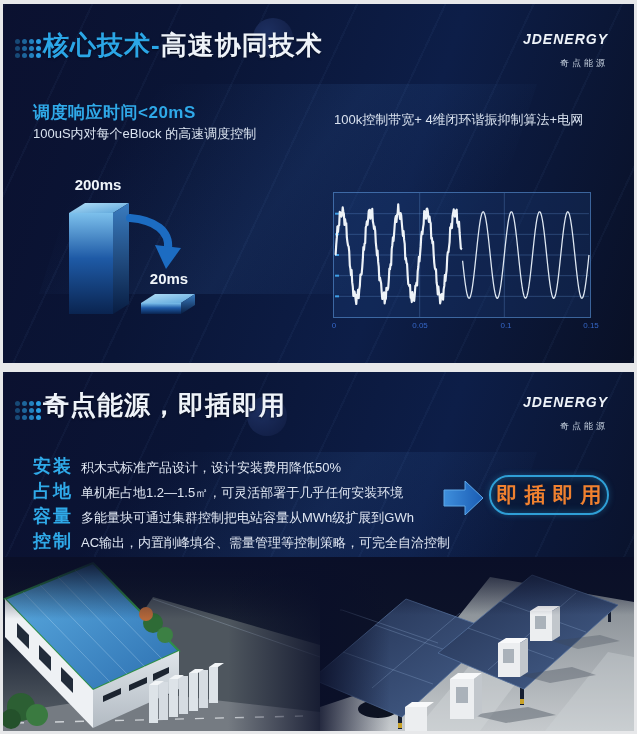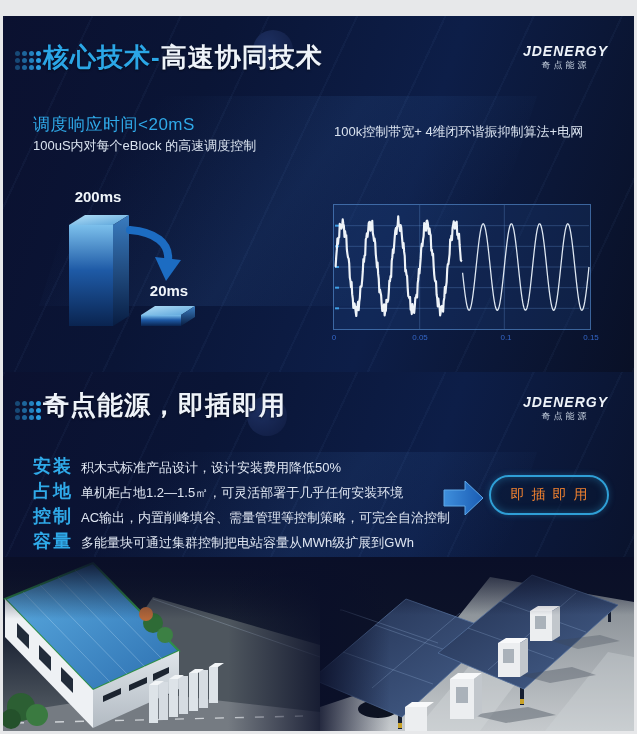--- a/index.html
+++ b/index.html
@@ -4,46 +4,46 @@
 <style>
   *{box-sizing:border-box;margin:0;padding:0}
   html,body{background:#e7e8ea}
   body{font-family:"Liberation Sans","DejaVu Sans",sans-serif}
   .page{position:relative;width:637px;height:734px;background:#e7e8ea;overflow:hidden}
 
   .slide{position:absolute;left:3px;width:631px;height:359px;overflow:hidden;
     background:linear-gradient(108deg,#0b1130 0%,#0a1536 30%,#0d1e48 62%,#091026 100%)}
   .slide::before{content:"";position:absolute;inset:0;pointer-events:none;
     background:repeating-linear-gradient(115deg,rgba(120,170,240,0.045) 0 2px,transparent 2px 80px)}
-  .slide1{top:16px}.slide2{top:372px}
+  .slide1{top:4px}.slide2{top:372px}
   .streak{position:absolute;width:430px;height:210px;left:70px;top:80px;pointer-events:none;
     background:linear-gradient(115deg,transparent 10%,rgba(70,130,210,.12) 50%,transparent 90%);
     transform:skewX(-18deg)}
   .title-circle{position:absolute;width:40px;height:40px;border-radius:50%;
     background:radial-gradient(circle at 35% 35%,#1d2f60,#0f1b40)}
   .slide1 .title-circle{left:250px;top:14px}
   .slide2 .title-circle{left:244px;top:24px}
 
   .dots{position:absolute;left:12px;display:grid;grid-template-columns:repeat(4,5px);grid-auto-rows:5px;gap:2px}
   .slide1 .dots{top:35px}.slide2 .dots{top:29px}
   .dot{width:5px;height:5px;border-radius:50%;background:#2a9de2}
 
   .slide-title{position:absolute;left:40px;font-size:26px;font-weight:700;letter-spacing:1px;
     color:#eef3f9;white-space:nowrap;text-shadow:0 1px 2px rgba(0,0,0,.5)}
   .slide1 .slide-title{top:24px}.slide2 .slide-title{top:16px}
   .accent{color:#2ba6e6}
 
-  .logo{position:absolute;right:26px;text-align:center;color:#eef3f9}
+  .logo{position:absolute;right:26px;text-align:right;color:#eef3f9}
   .slide1 .logo{top:27px}.slide2 .logo{top:22px}
   .logo-en{font-size:14px;font-weight:800;font-style:italic;letter-spacing:1px}
-  .logo-cn{font-size:9px;letter-spacing:3px;color:#c9d4e2;margin-top:0}
+  .logo-cn{font-size:9px;letter-spacing:3px;color:#c9d4e2;margin-top:10px}
 
   .section{position:absolute;top:97px;width:300px}
   .section.left{left:30px}.section.right{left:331px}
-  .section h2{font-size:17px;font-weight:400;color:#2fa9e8;letter-spacing:.5px;white-space:nowrap}
+  .section h2{font-size:17px;font-weight:700;color:#2fa9e8;letter-spacing:.5px;white-space:nowrap}
   .section p{font-size:13px;line-height:20px;color:#d9e2ef;white-space:nowrap}
   .section p.l1{margin-top:9px}
 
   .bar-chart{position:absolute;left:30px;top:172px;width:220px;height:150px}
   .bar-chart svg{position:absolute;inset:0}
   .bar-label{position:absolute;font-size:15px;font-weight:700;color:#f0f5fa;text-align:center}
   .bar-label.big{left:30px;top:0;width:70px}
   .bar-label.small{left:104px;top:94px;width:64px}
 
   .wave-panel{position:absolute;left:330px;top:188px;width:258px;height:126px;
@@ -54,21 +54,21 @@
 
   .rows{position:absolute;left:30px;top:82px}
   .row{display:flex;align-items:baseline;height:25px;white-space:nowrap}
   .row-label{width:48px;font-size:18px;font-weight:700;color:#2fa9e8;letter-spacing:2px}
   .row-text{font-size:13px;color:#dfe6f2}
 
   .flow-arrow{position:absolute;left:440px;top:105px}
   .badge{position:absolute;left:486px;top:103px;width:120px;height:40px;border:2px solid #2f9fd6;
     border-radius:20px;background:rgba(8,24,52,.5);display:flex;align-items:center;justify-content:center;
     box-shadow:0 0 9px rgba(47,159,214,.4) inset,0 0 6px rgba(47,159,214,.35)}
-  .badge span{font-size:14px;font-weight:400;color:#f0812f;letter-spacing:7px;margin-right:-7px}
+  .badge span{font-size:21px;font-weight:700;color:#f0812f;letter-spacing:7px;margin-right:-7px}
 
   .photos{position:absolute;left:0;bottom:0;width:631px;height:174px;display:flex}
   .photos svg{display:block}
 </style>
 </head>
 <body>
 
 <div class="page">
 
   <section class="slide slide1">
@@ -195,26 +195,26 @@
     <div class="rows">
       <div class="row">
         <span class="row-label">安装</span>
         <span class="row-text">积木式标准产品设计，设计安装费用降低50%</span>
       </div>
       <div class="row">
         <span class="row-label">占地</span>
         <span class="row-text">单机柜占地1.2—1.5㎡，可灵活部署于几乎任何安装环境</span>
       </div>
       <div class="row">
+        <span class="row-label">容量</span>
+        <span class="row-text">多能量块可通过集群控制把电站容量从MWh级扩展到GWh</span>
+      </div>
+      <div class="row">
         <span class="row-label">控制</span>
         <span class="row-text">AC输出，内置削峰填谷、需量管理等控制策略，可完全自洽控制</span>
-      </div>
-      <div class="row">
-        <span class="row-label">容量</span>
-        <span class="row-text">多能量块可通过集群控制把电站容量从MWh级扩展到GWh</span>
       </div>
     </div>
 
     <svg class="flow-arrow" viewBox="0 0 42 42" width="42" height="42">
       <defs>
         <linearGradient id="gArrow" x1="0" y1="0" x2="1" y2="0">
           <stop offset="0" stop-color="#3f8fdc"></stop>
             <stop offset="1" stop-color="#1a5cb4"></stop>
         </linearGradient>
       </defs>

